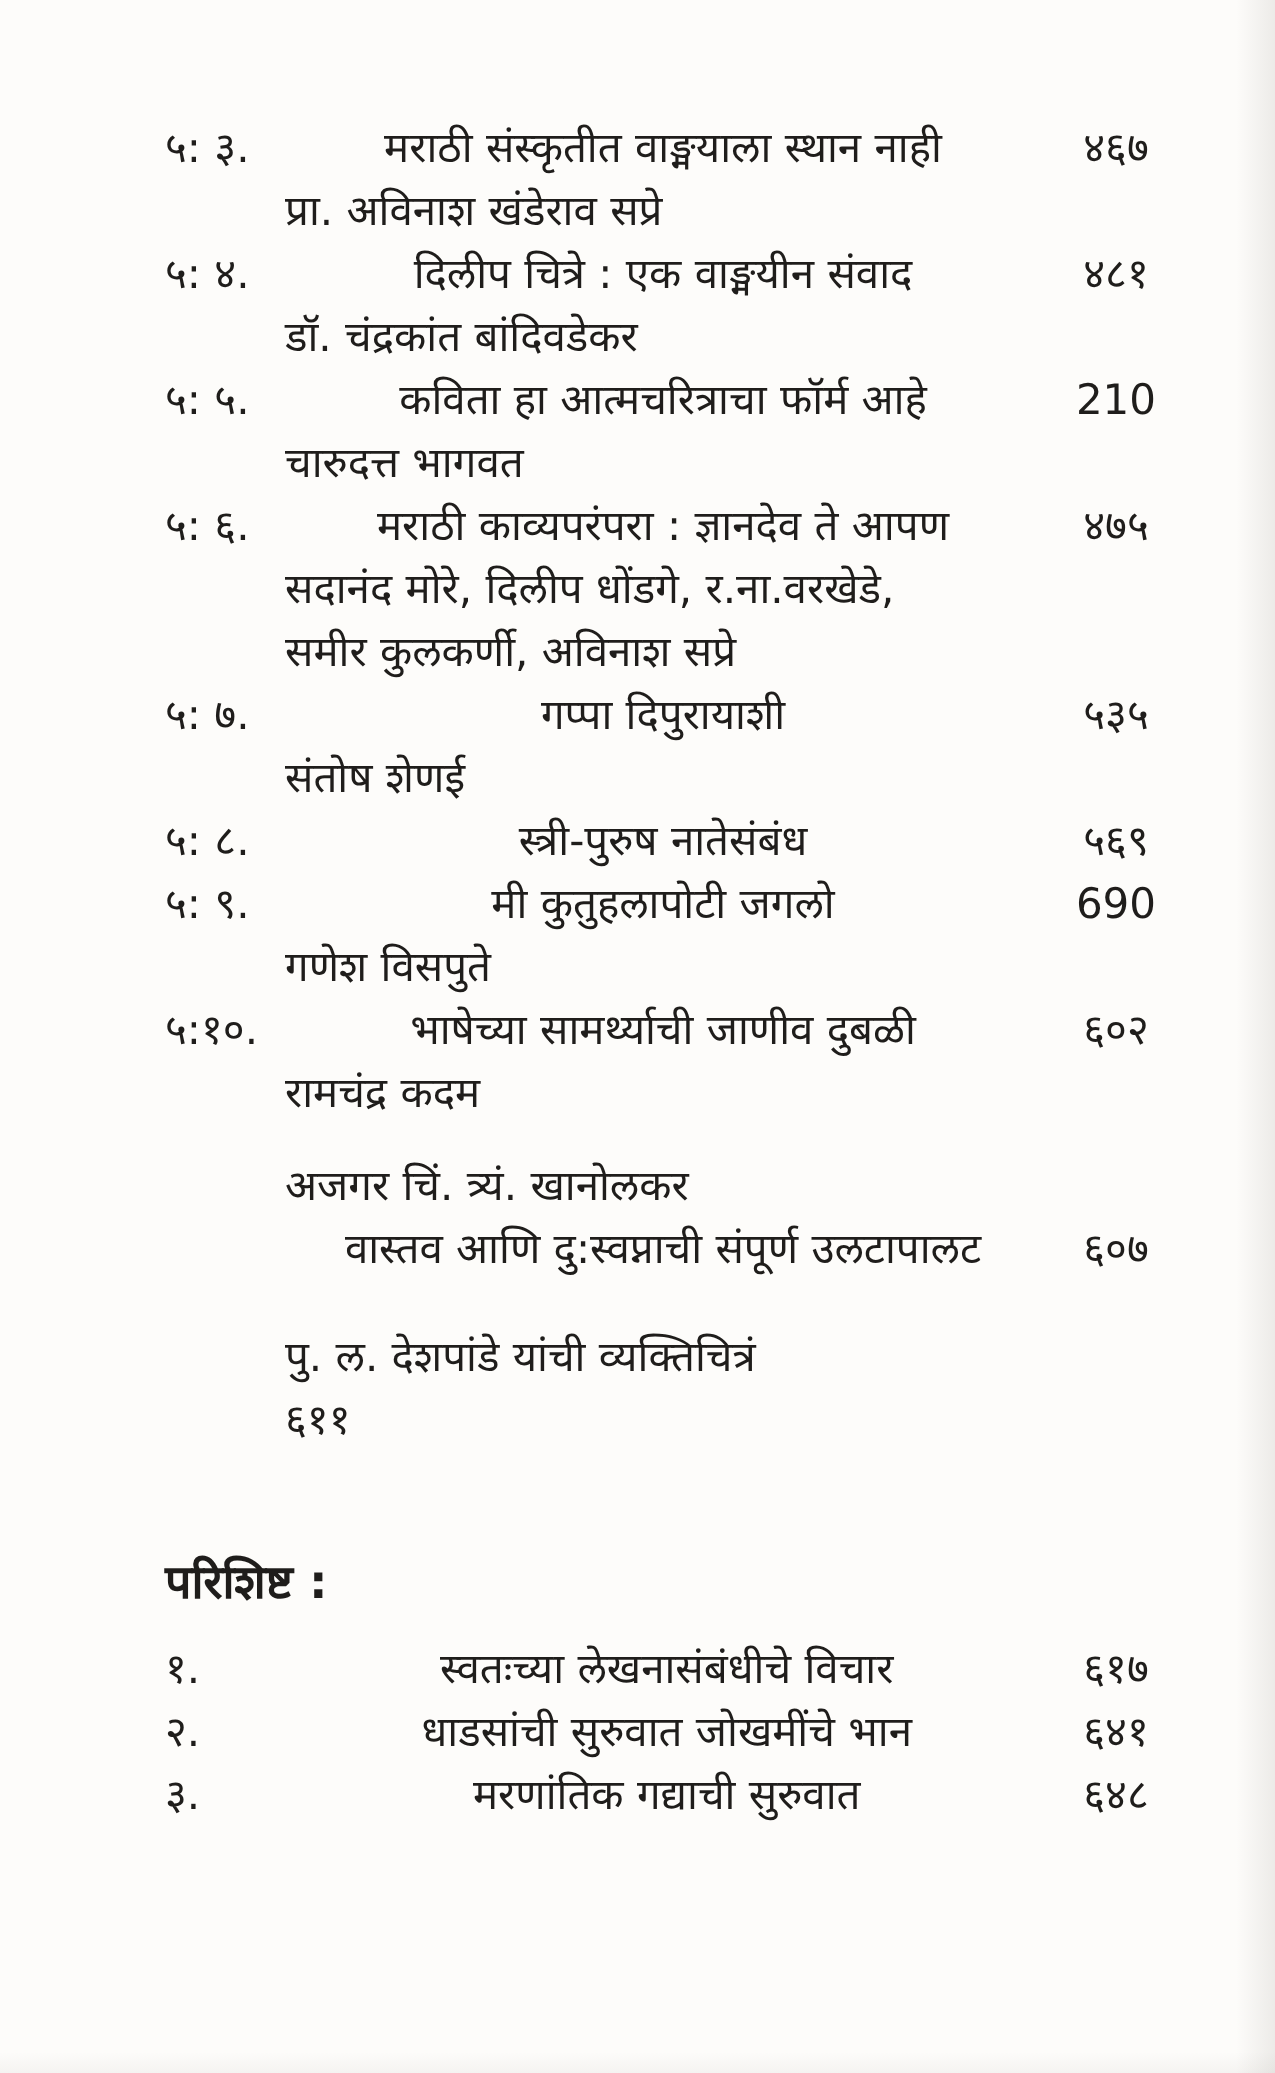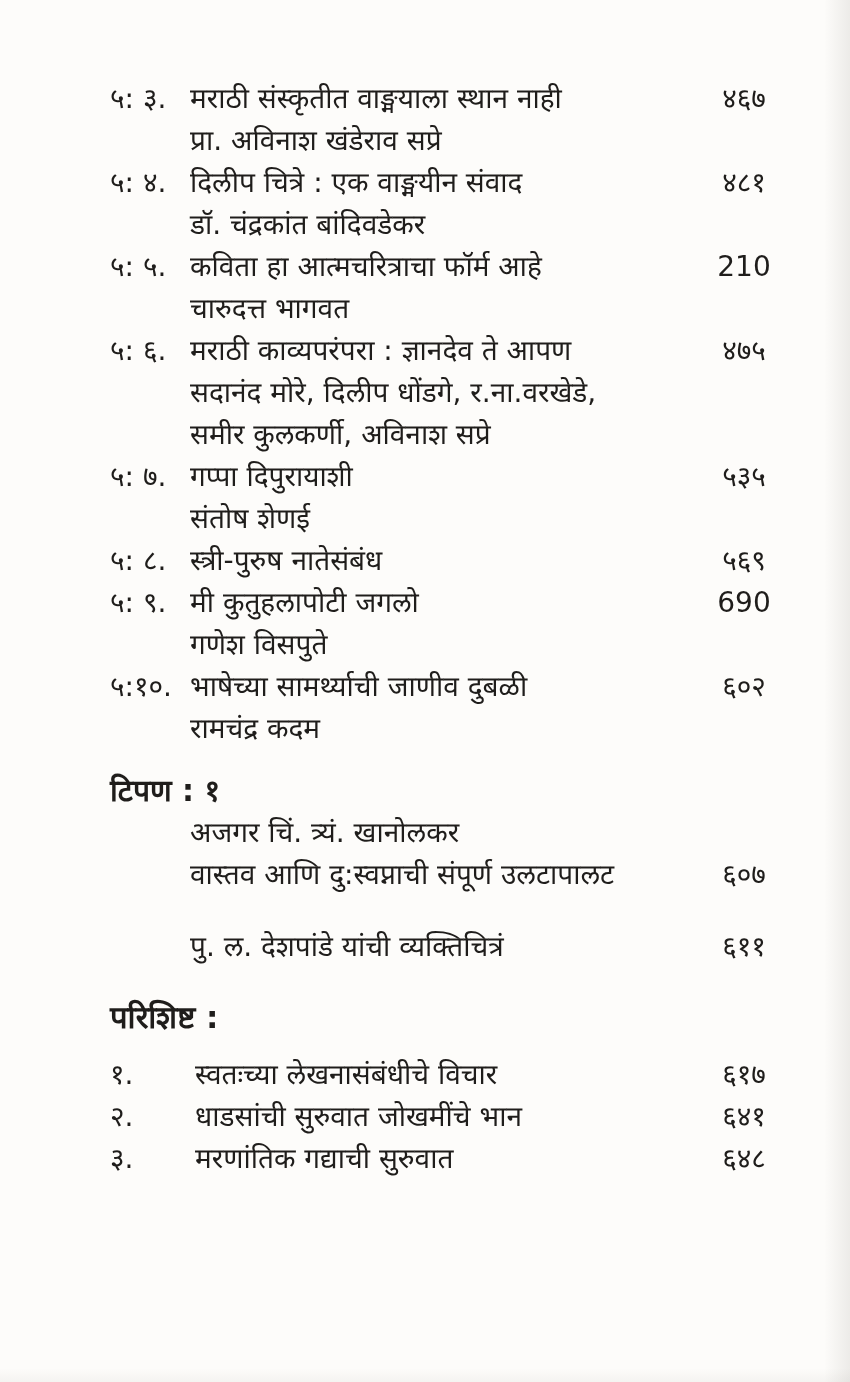--- a/index.html
+++ b/index.html
@@ -46,37 +46,38 @@
     display: flex;
     align-items: baseline;
   }
   .num {
     flex: 0 0 80px;
     white-space: pre;
   }
   .title {
     flex: 1 1 auto;
     padding-right: 10px;
+    text-align: center;
   }
   .pg {
     flex: 0 0 80px;
     text-align: center;
     white-space: nowrap;
   }
   .author {
     padding-left: 80px;
   }
   .indent { padding-left: 80px; }
   .indent .title { padding-left: 0; }
   .section-heading {
     font-weight: bold;
     font-size: 30px;
   }
   .tipan { margin-top: 20px; }
-  .tipan .row-second { margin-top: 30px; }
+  .tipan .row-second { margin-top: 30px; flex-direction: column; }
   .parishisht { margin-top: 28px; }
   .parishisht .section-heading { font-size: 31px; }
   .plist { margin-top: 16px; }
   .plist .num { flex: 0 0 85px; }
 </style>
 </head>
 <body>
 
 <div class="scan-page">
   <div class="toc">
@@ -147,21 +148,20 @@
     <div class="entry">
       <div class="row">
         <span class="num">५:१०.</span>
         <span class="title">भाषेच्या सामर्थ्याची जाणीव दुबळी</span>
         <span class="pg">६०२</span>
       </div>
       <div class="author">रामचंद्र कदम</div>
     </div>
 
     <div class="section tipan">
-      <div class="section-heading">टिपण : १</div>
       <div class="author">अजगर चिं. त्र्यं. खानोलकर</div>
       <div class="row indent">
         <span class="title">वास्तव आणि दु:स्वप्नाची संपूर्ण उलटापालट</span>
         <span class="pg">६०७</span>
       </div>
       <div class="row indent row-second">
         <span class="title">पु. ल. देशपांडे यांची व्यक्तिचित्रं</span>
         <span class="pg">६११</span>
       </div>
     </div>

